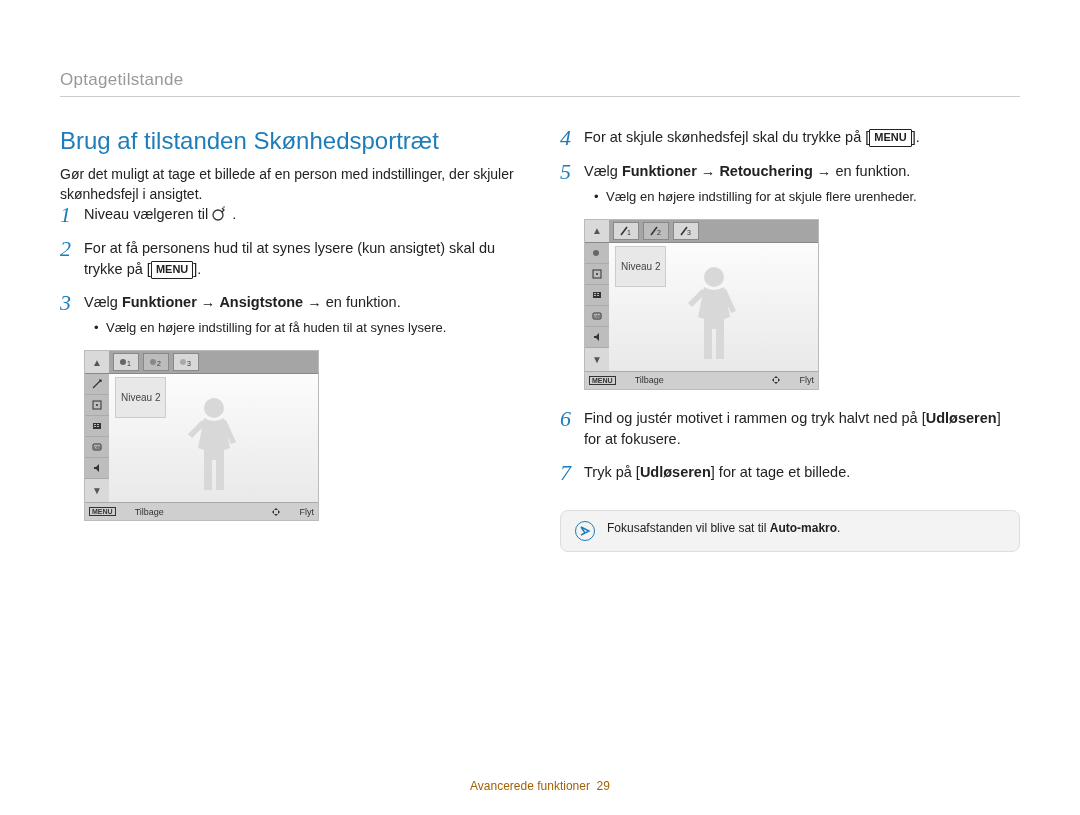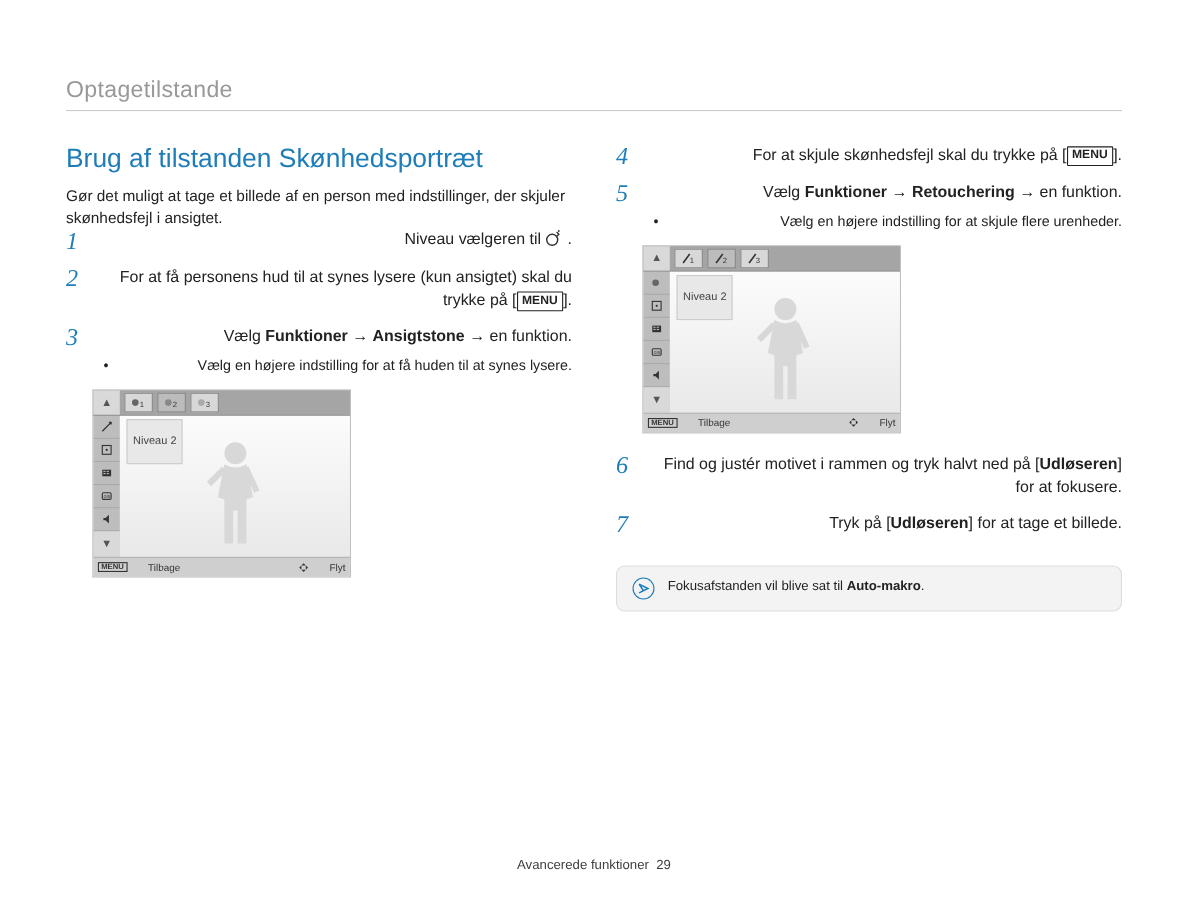--- a/index.html
+++ b/index.html
@@ -9,21 +9,21 @@
       background: #ffffff;
       font-family: Arial, Helvetica, sans-serif;
       color: #222;
       position: relative;
     }
     .page {
       padding: 70px 60px 30px 60px;
     }
     .breadcrumb {
       color: #999;
-      font-size: 21px;
+      font-size: 17px;
       font-weight: 300;
       letter-spacing: 0.3px;
       border-bottom: 1px solid #ccc;
       padding-bottom: 6px;
       margin-bottom: 30px;
     }
     .columns {
       display: flex;
       gap: 40px;
     }
@@ -52,21 +52,20 @@
       font-size: 22px;
       font-family: Georgia, serif;
       width: 24px;
       flex-shrink: 0;
       line-height: 1.0;
     }
     .step-body {
       flex: 1;
       font-size: 14.5px;
       line-height: 1.45;
-      text-align: right;
     }
     .step-body .bullet {
       margin-top: 6px;
       margin-left: 10px;
       position: relative;
       padding-left: 12px;
       font-size: 13px;
     }
     .step-body .bullet::before {
       content: "•";
@@ -196,21 +195,21 @@
       color: #1e7db8;
       flex-shrink: 0;
     }
     .note-icon svg { display:block; }
     .footer {
       position: absolute;
       bottom: 22px;
       left: 0; right: 0;
       text-align: center;
       font-size: 12px;
-      color: #404040;
+      color: #a16207;
     }
   </style>
 </head>
 <body>
 
 <div class="page">
   <div class="breadcrumb">Optagetilstande</div>
 
   <div class="columns">
 

